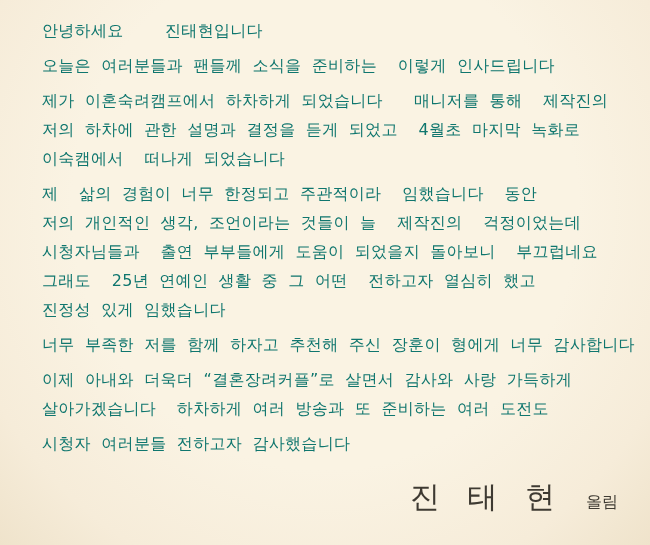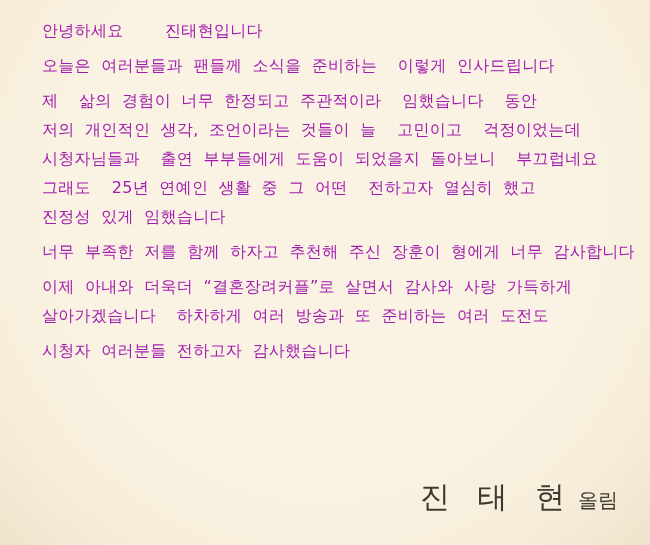--- a/index.html
+++ b/index.html
@@ -12,21 +12,21 @@
     overflow: hidden;
     position: relative;
     background: radial-gradient(ellipse at 50% 38%, #faf3e3 55%, #f6ecd9 82%, #efe3cb 100%);
     font-family: "DejaVu Sans", sans-serif;
   }
   .letter {
     position: absolute;
     left: 42px;
     top: 16px;
     right: 14px;
-    color: #a21caf;
+    color: #0f766e;
     font-size: 16px;
   }
   .para {
     margin: 0 0 6px 0;
   }
   .line {
     display: block;
     line-height: 29px;
     white-space: pre;
     letter-spacing: 0.3px;
@@ -40,41 +40,46 @@
     align-items: baseline;
     color: #3e3a32;
   }
   .sig-name {
     font-size: 30px;
     letter-spacing: 9px;
     white-space: pre;
     text-align: center;
   }
   .sig-suffix {
-    font-size: 20px;
-    margin-left: 4px;
+    font-size: 16px;
+    margin-left: 22px;
   }
 </style>
 </head>
 <body>
 
 <div class="letter">
 
   <p class="para">
     <span class="line">안녕하세요    진태현입니다</span>
   </p>
 
   <p class="para">
     <span class="line">오늘은 여러분들과 팬들께 소식을 준비하는  이렇게 인사드립니다</span>
   </p>
 
+  <p class="para">
+    <span class="line">제가 이혼숙려캠프에서 하차하게 되었습니다   매니저를 통해  제작진의</span>
+    <span class="line">저의 하차에 관한 설명과 결정을 듣게 되었고  4월초 마지막 녹화로</span>
+    <span class="line">이숙캠에서  떠나게 되었습니다</span>
+  </p>
 
   <p class="para">
     <span class="line">제  삶의 경험이 너무 한정되고 주관적이라  임했습니다  동안</span>
-    <span class="line">저의 개인적인 생각, 조언이라는 것들이 늘  고민이고  걱정이었는데</span>
+    <span class="line">저의 개인적인 생각, 조언이라는 것들이 늘  제작진의  걱정이었는데</span>
     <span class="line">시청자님들과  출연 부부들에게 도움이 되었을지 돌아보니  부끄럽네요</span>
     <span class="line">그래도  25년 연예인 생활 중 그 어떤  전하고자 열심히 했고</span>
     <span class="line">진정성 있게 임했습니다</span>
   </p>
 
   <p class="para">
     <span class="line">너무 부족한 저를 함께 하자고 추천해 주신 장훈이 형에게 너무 감사합니다</span>
   </p>
 
   <p class="para">

